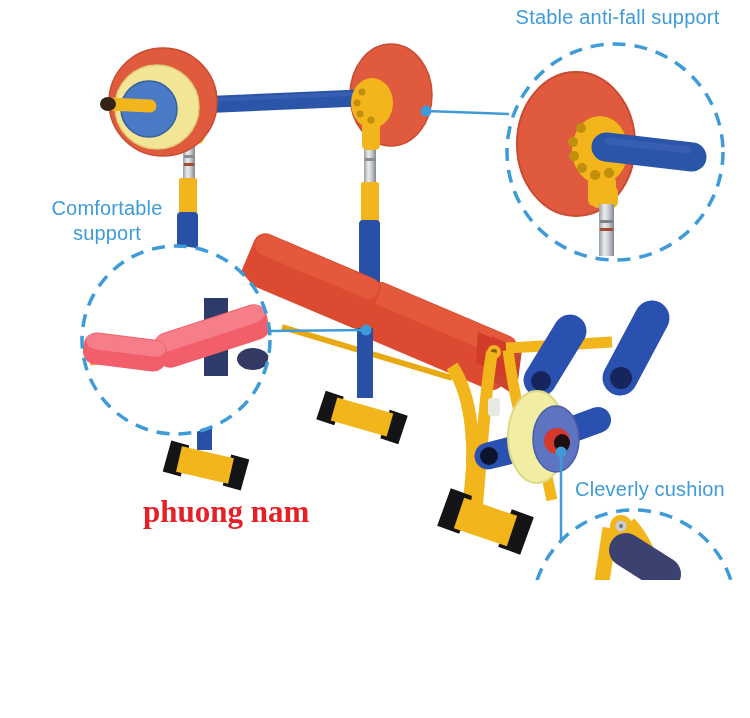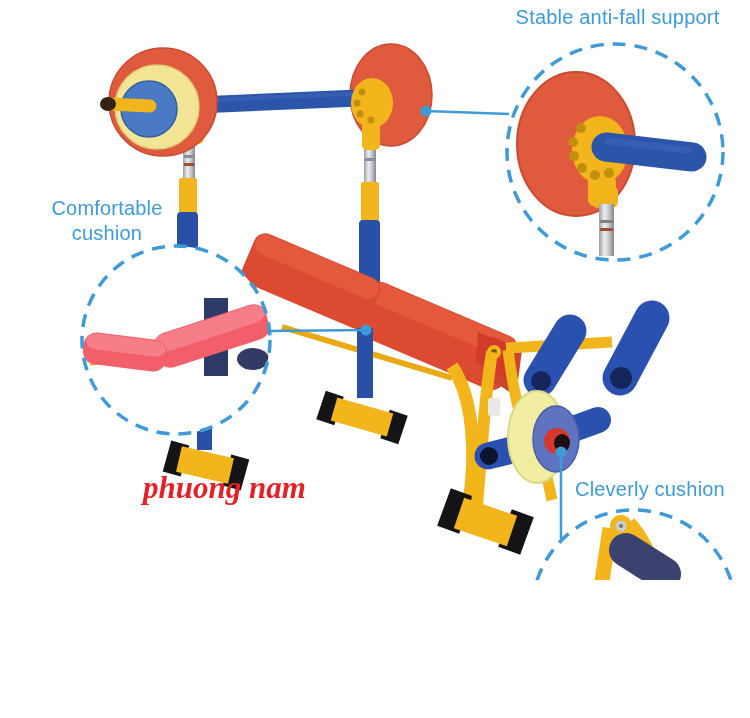--- a/index.html
+++ b/index.html
@@ -9,22 +9,22 @@
   }
   .art{position:absolute;left:0;top:0;}
   .callout-label{
     position:absolute;color:#3E9BD8;font-size:20px;line-height:25px;
     font-family:"Liberation Sans",sans-serif;letter-spacing:0.2px;
   }
   #label-support{left:495px;top:5px;width:245px;text-align:center;}
   #label-cushion{left:36px;top:196px;width:142px;text-align:center;}
   #label-clever{left:575px;top:477px;width:175px;text-align:left;}
   .watermark{
-    position:absolute;left:143px;top:470px;color:#E32127;
-    font-family:"Liberation Serif",serif;font-style:italic;font-weight:bold;
+    position:absolute;left:143px;top:494px;color:#E32127;
+    font-family:"Liberation Serif",serif;font-weight:bold;
     font-size:31px;line-height:36px;white-space:nowrap;
   }
 </style>
 </head>
 <body>
 
 <div class="canvas">
 
   <svg class="art" width="750" height="718" viewBox="0 0 750 718">
     <defs>
@@ -217,20 +217,20 @@
           <circle cx="532" cy="640" r="11" fill="#D6392C"></circle>
           <ellipse cx="524" cy="640" rx="7" ry="9" fill="#1C1012"></ellipse>
         </g>
       </g>
       <circle cx="634" cy="612" r="102" fill="none" stroke="#3E9BD8" stroke-width="3.5" stroke-dasharray="13 9"></circle>
     </g>
   </svg>
 
   <div class="callout-label" id="label-support">Stable anti-fall support</div>
 
-  <div class="callout-label" id="label-cushion">Comfortable cushion</div>
+  <div class="callout-label" id="label-cushion">Comfortable support</div>
 
   <div class="callout-label" id="label-clever">Cleverly cushion</div>
 
   <div class="watermark">
     <div>phuong nam</div>
   </div>
 </div>
 
 </body></html>

